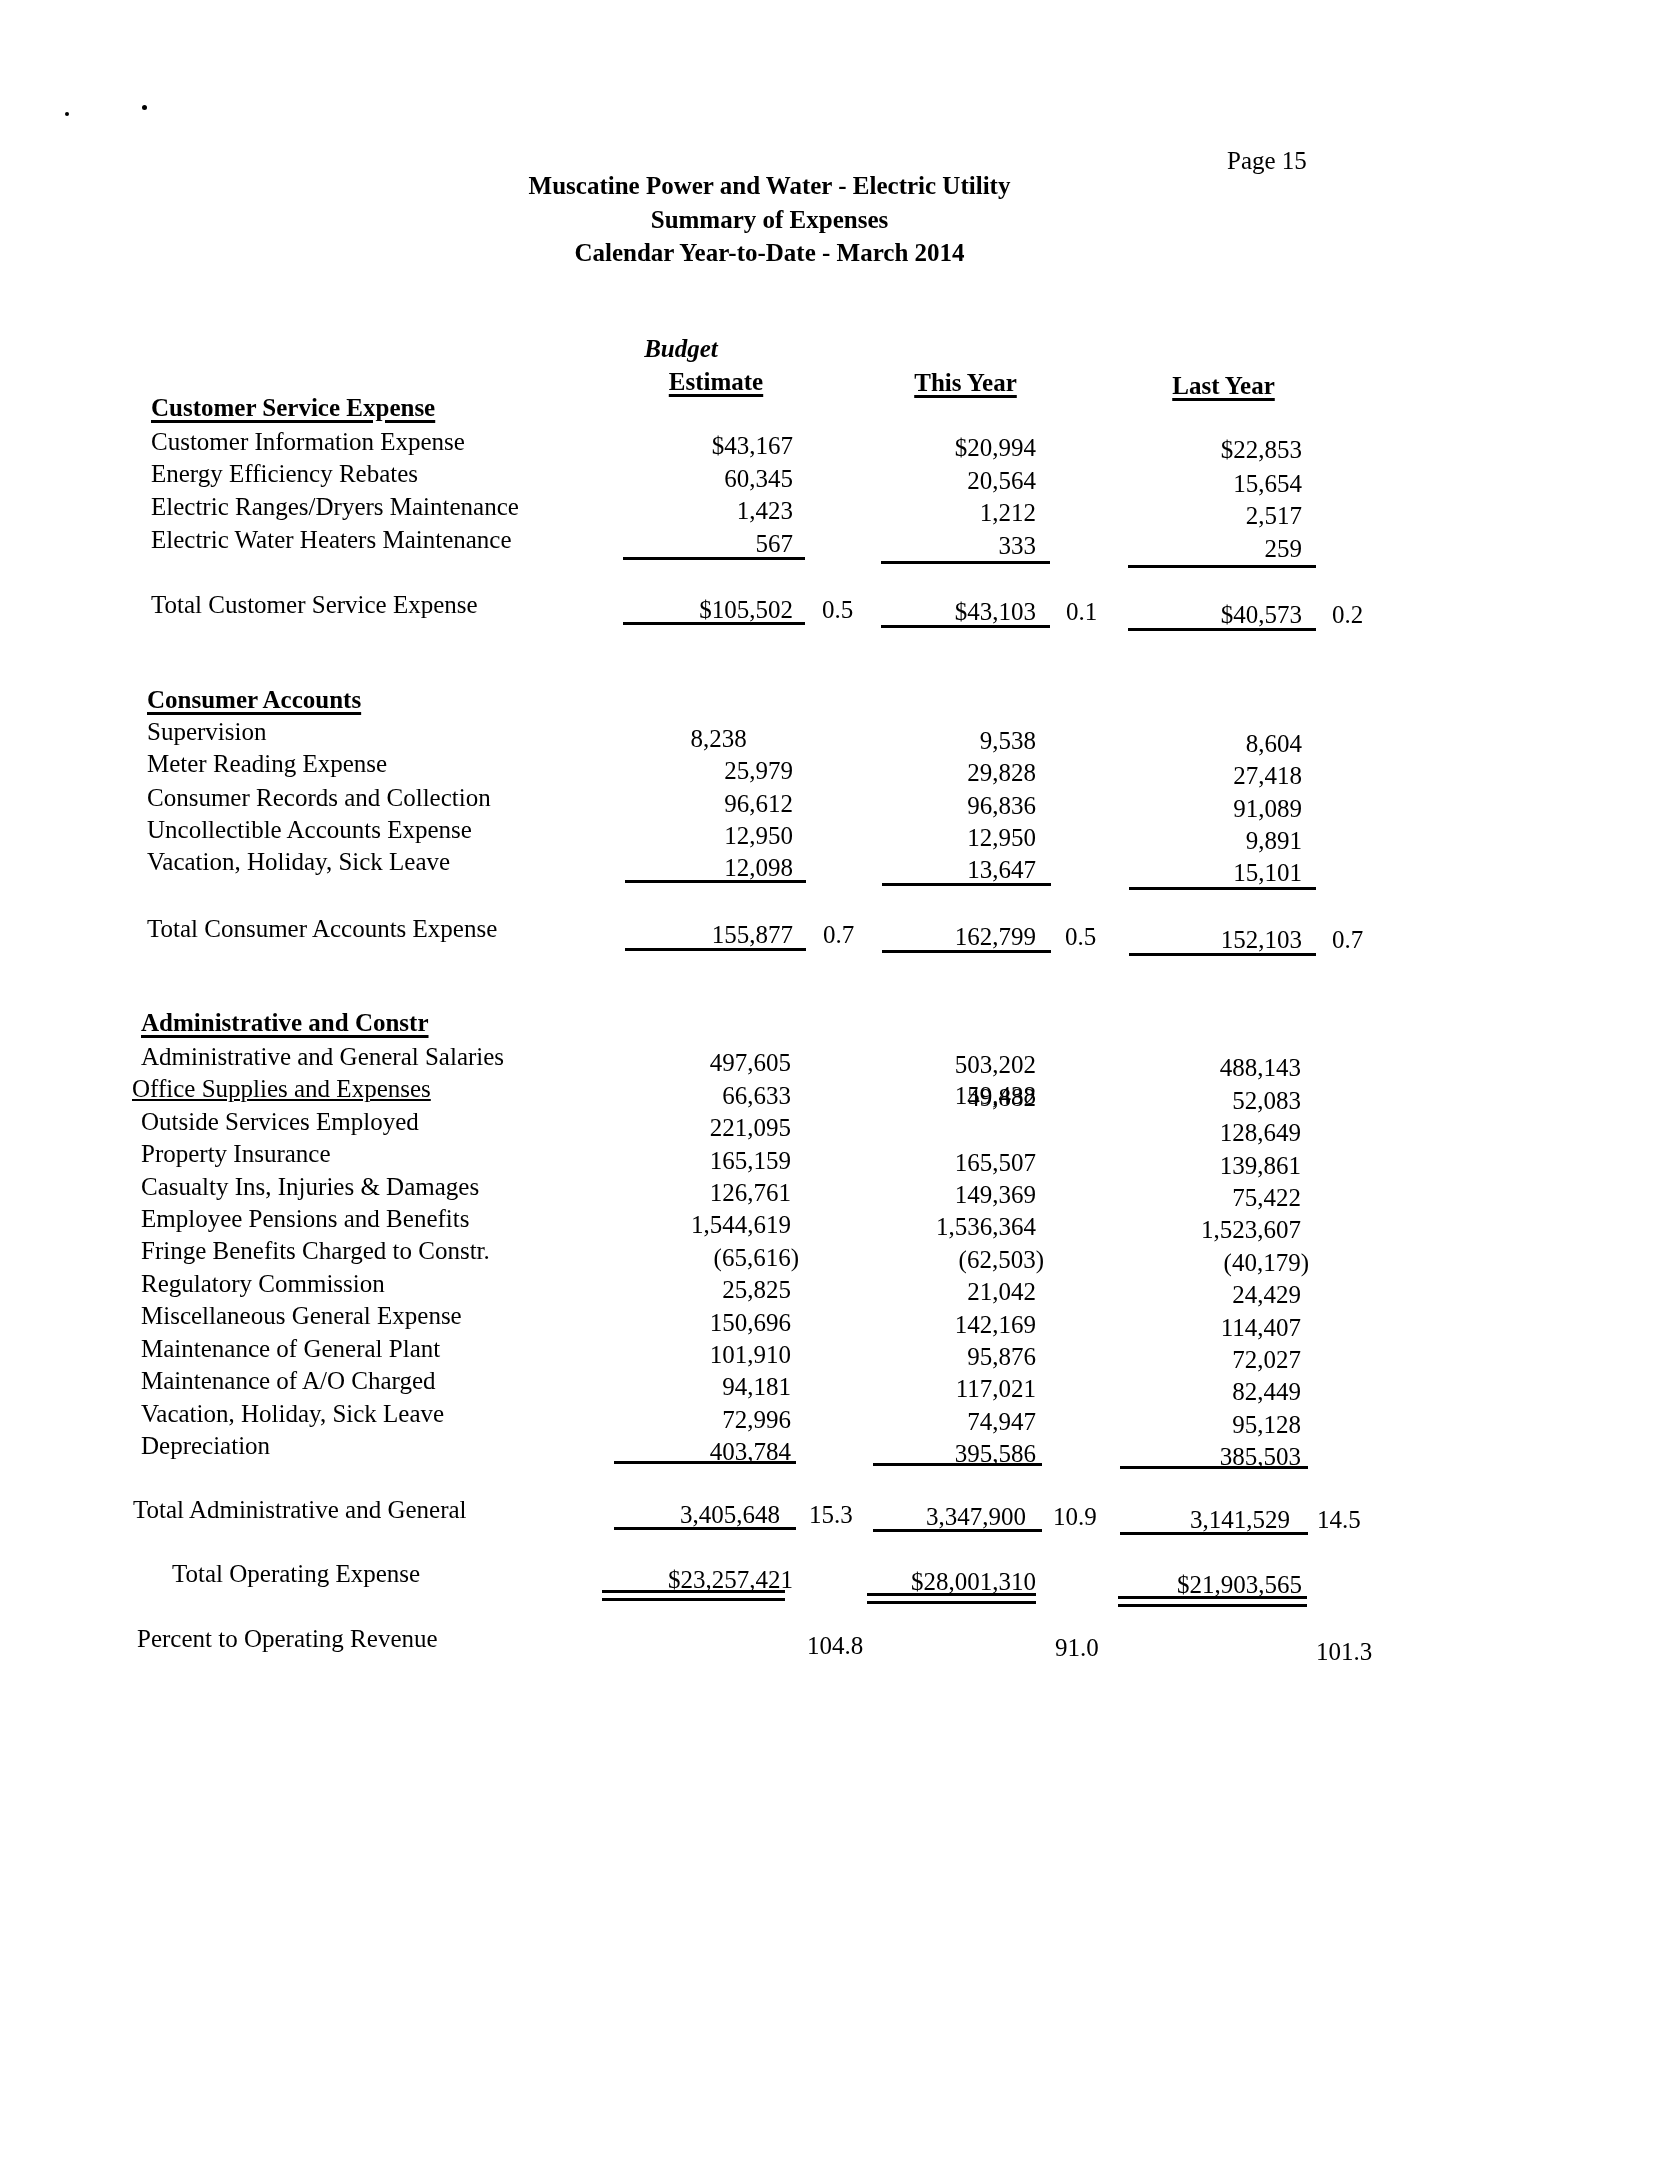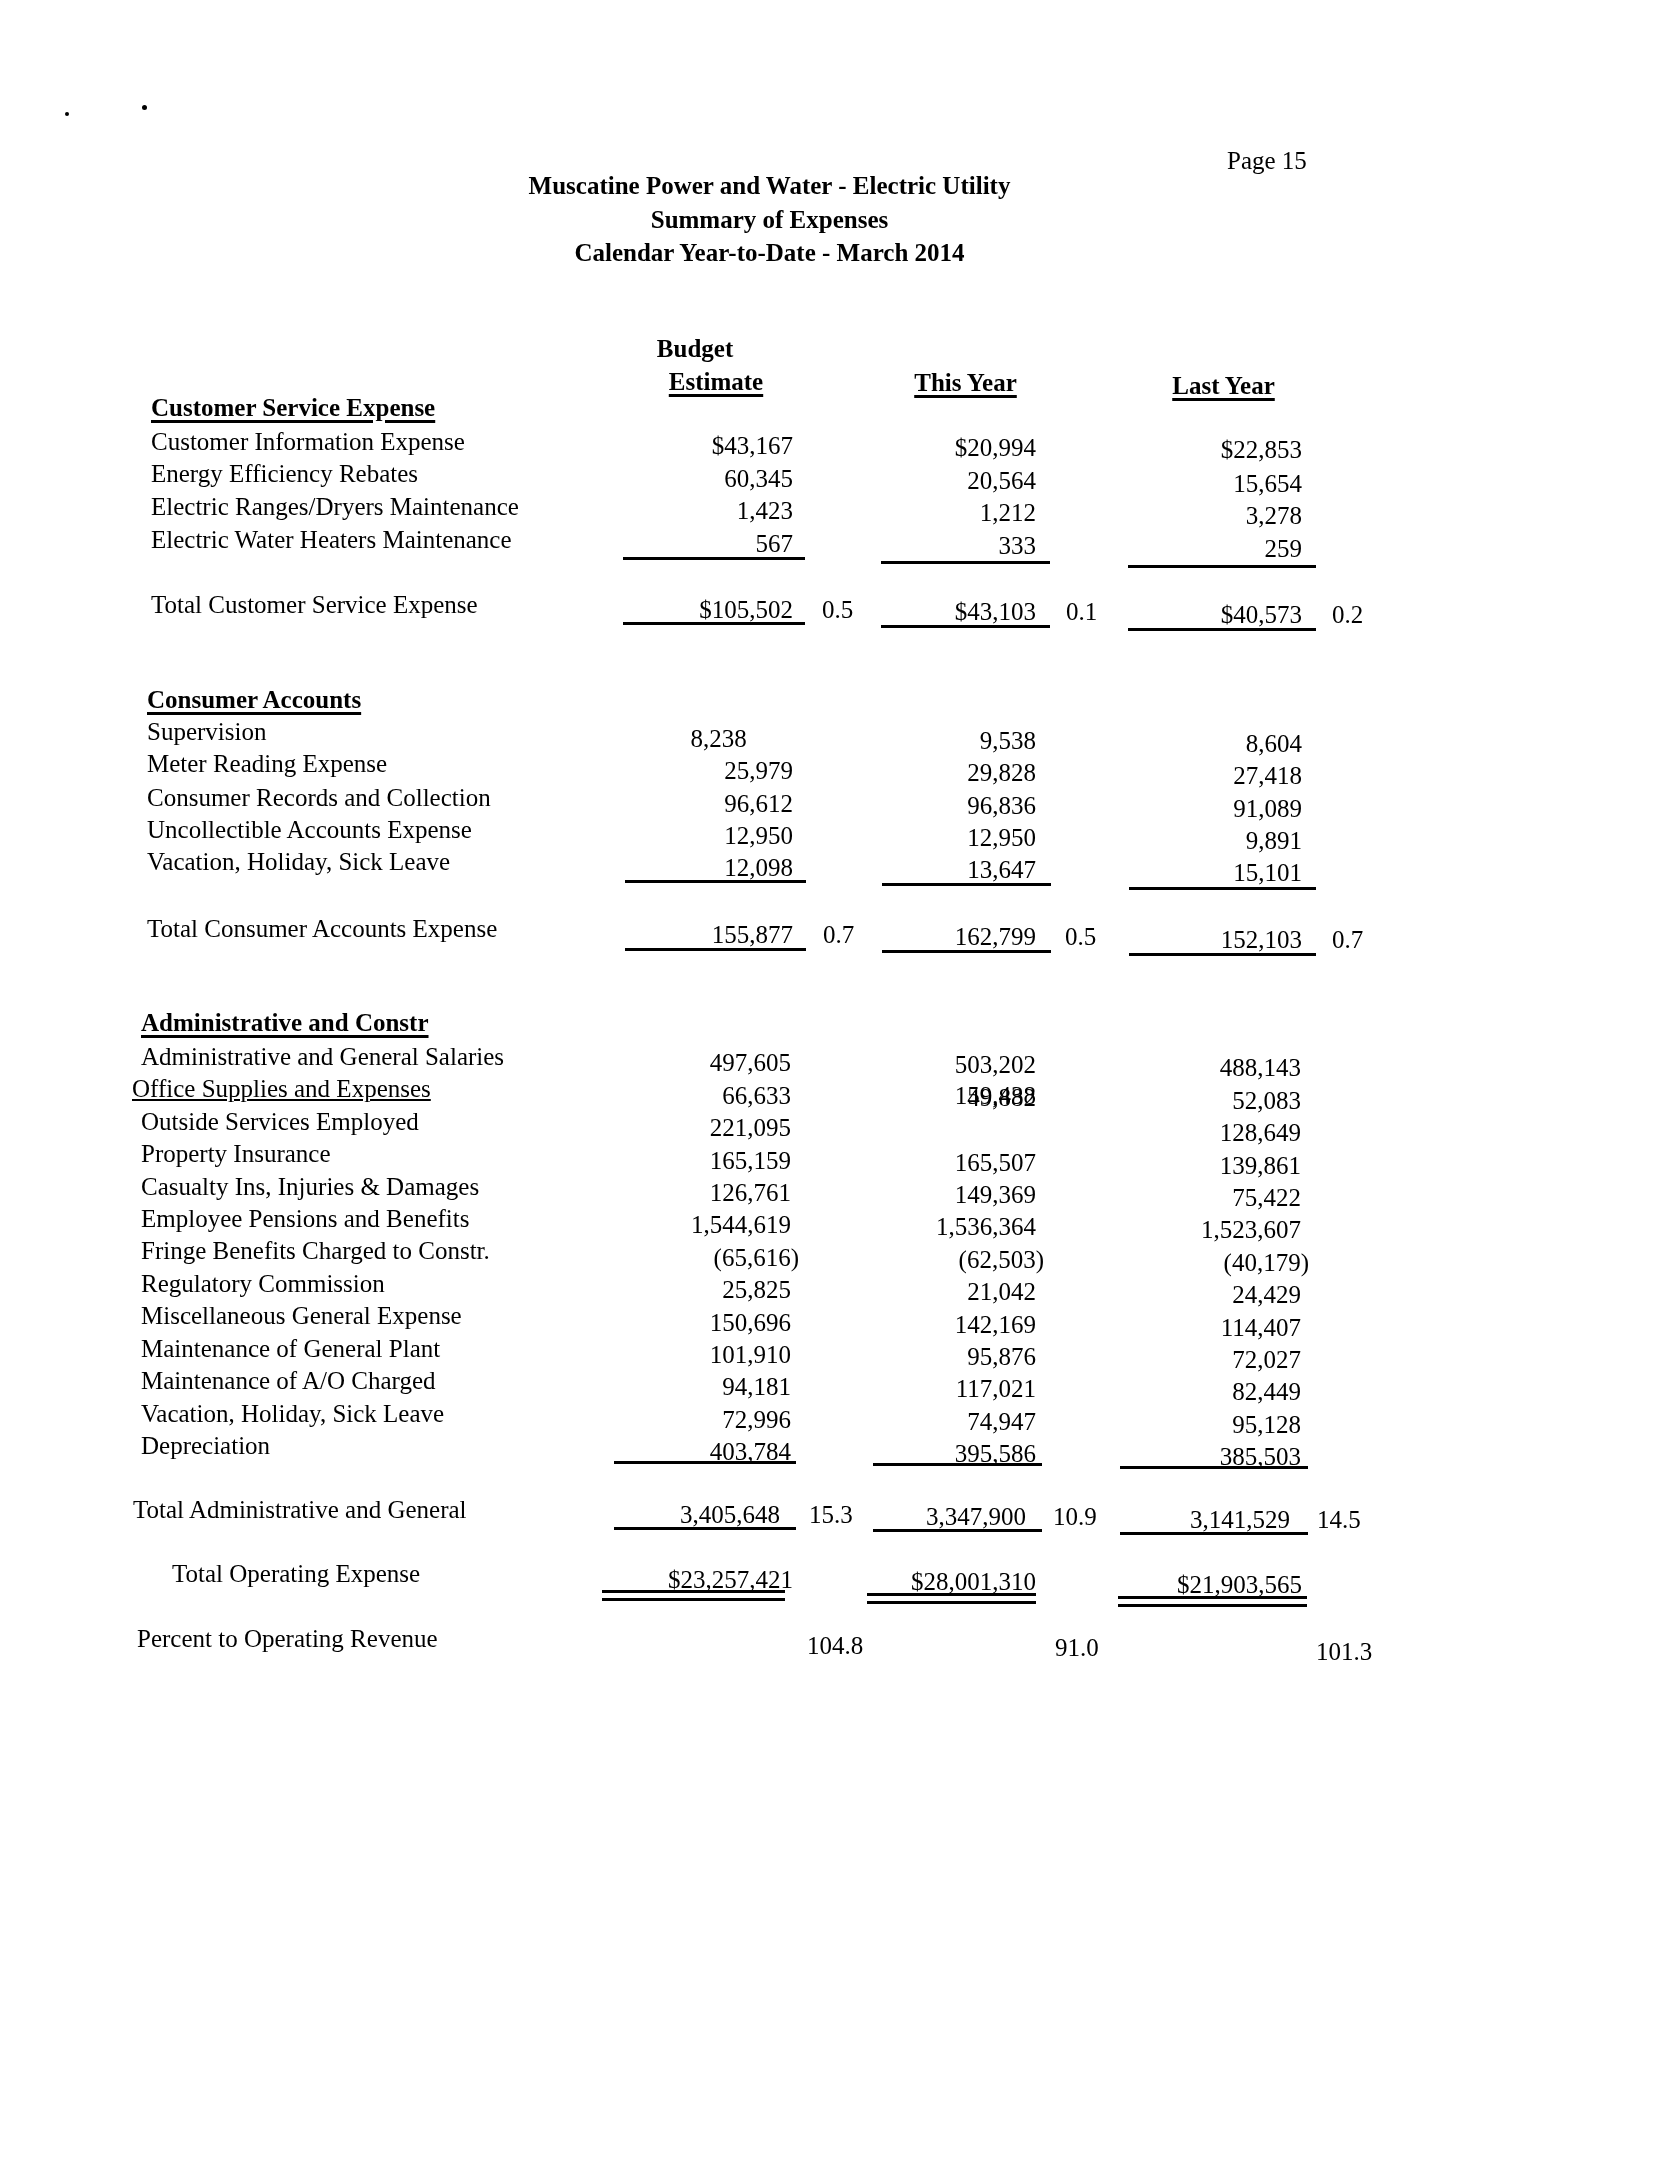--- a/index.html
+++ b/index.html
@@ -21,21 +21,21 @@
 
 <div class="t" style="left:1227px;top:148px;">Page 15</div>
 
 <div>
   <div class="t b c" style="left:423px;top:173px;width:693px;">Muscatine Power and Water - Electric Utility</div>
   <div class="t b c" style="left:423px;top:207px;width:693px;">Summary of Expenses</div>
   <div class="t b c" style="left:423px;top:240px;width:693px;">Calendar Year-to-Date - March 2014</div>
 </div>
 
 <div>
-  <div class="t b c" style="left:638px;top:336px;width:114px;">Budget</div>
+  <div class="t b c" style="left:624px;top:336px;width:114px;font-style:italic;">Budget</div>
   <div class="t b c u" style="left:659px;top:369px;width:114px;">Estimate</div>
   <div class="t b c u" style="left:896px;top:370px;width:139px;">This Year</div>
   <div class="t b c u" style="left:1154px;top:373px;width:139px;">Last Year</div>
 </div>
 
 <div>
   <div class="t b u" style="left:151px;top:395px;">Customer Service Expense</div>
 
   <div>
     <div class="t" style="left:151px;top:429px;">Customer Information Expense</div>
@@ -46,21 +46,21 @@
   <div>
     <div class="t" style="left:151px;top:461px;">Energy Efficiency Rebates</div>
     <div class="t r" style="left:644px;width:149px;top:466px;">60,345</div>
     <div class="t r" style="left:887px;width:149px;top:468px;">20,564</div>
     <div class="t r" style="left:1153px;width:149px;top:471px;">15,654</div>
   </div>
   <div>
     <div class="t" style="left:151px;top:494px;">Electric Ranges/Dryers Maintenance</div>
     <div class="t r" style="left:644px;width:149px;top:498px;">1,423</div>
     <div class="t r" style="left:887px;width:149px;top:500px;">1,212</div>
-    <div class="t r" style="left:1153px;width:149px;top:503px;">3,278</div>
+    <div class="t r" style="left:1153px;width:149px;top:503px;">2,517</div>
   </div>
   <div>
     <div class="t" style="left:151px;top:527px;">Electric Water Heaters Maintenance</div>
     <div class="t r" style="left:644px;width:149px;top:531px;">567</div>
     <div class="t r" style="left:887px;width:149px;top:533px;">333</div>
     <div class="t r" style="left:1153px;width:149px;top:536px;">259</div>
   </div>
 
   <div class="rule" style="left:623px;top:557px;width:182px;"></div>
   <div class="rule" style="left:881px;top:561px;width:169px;"></div>

